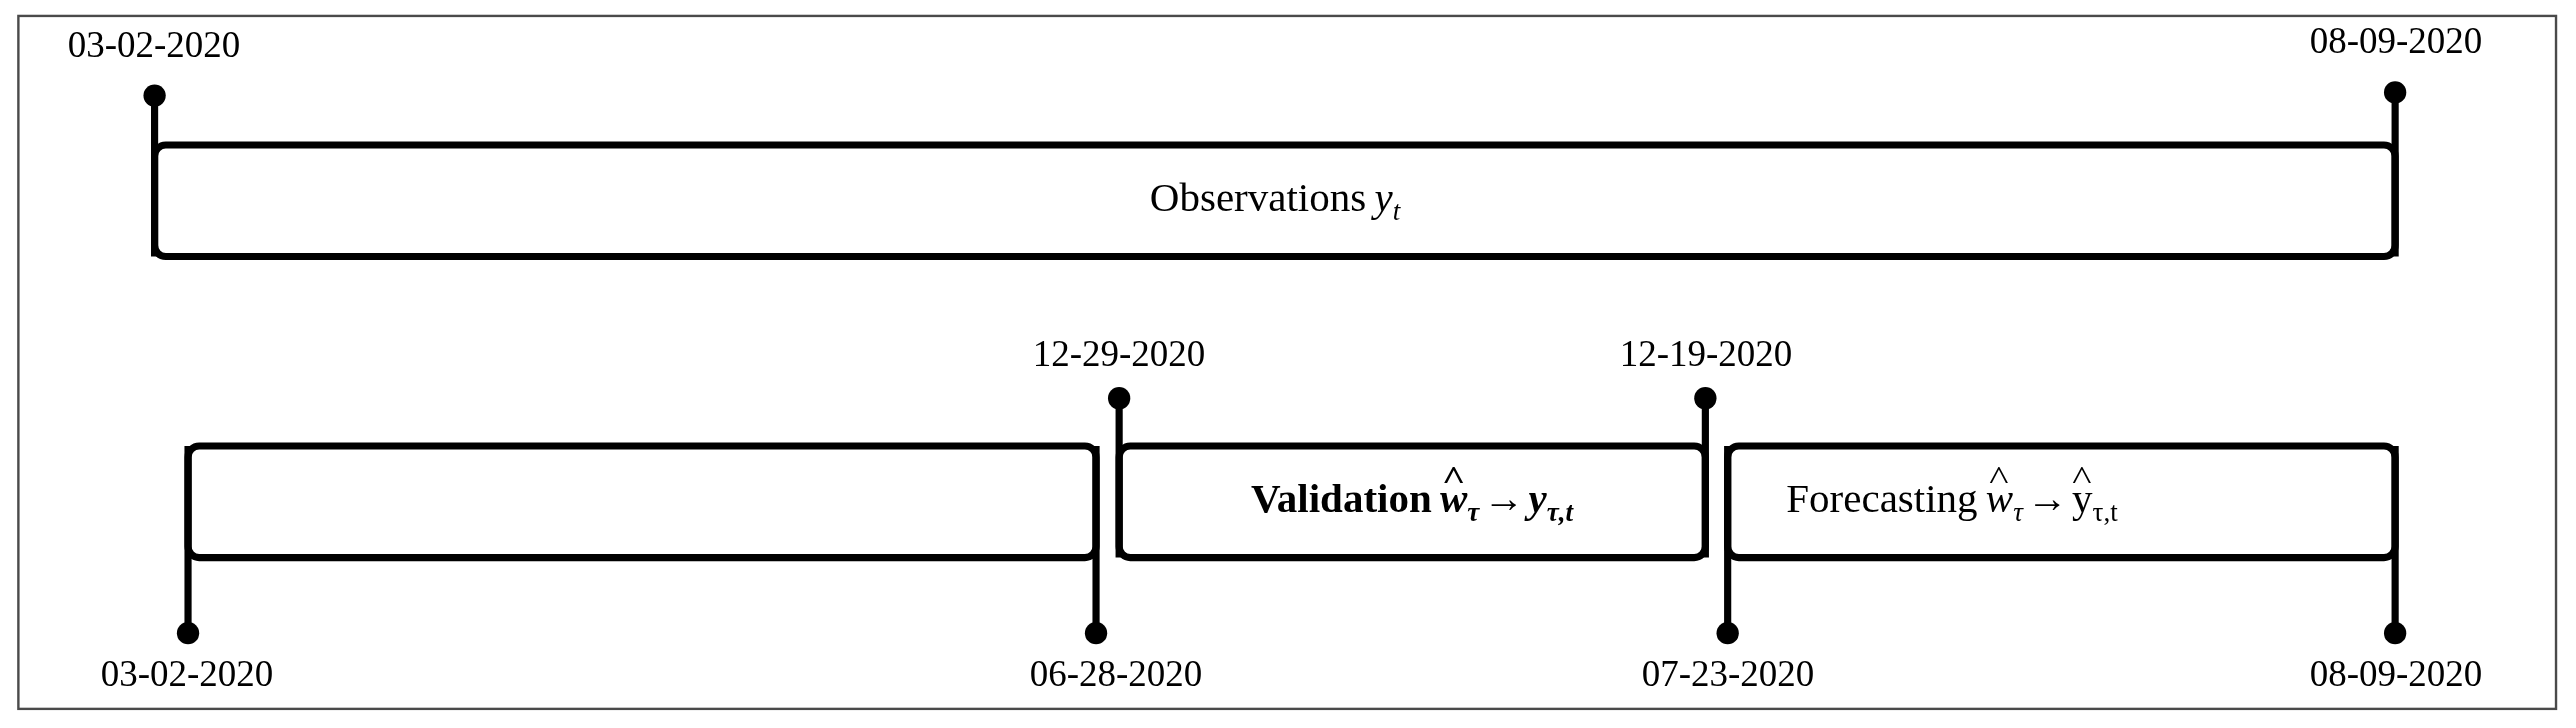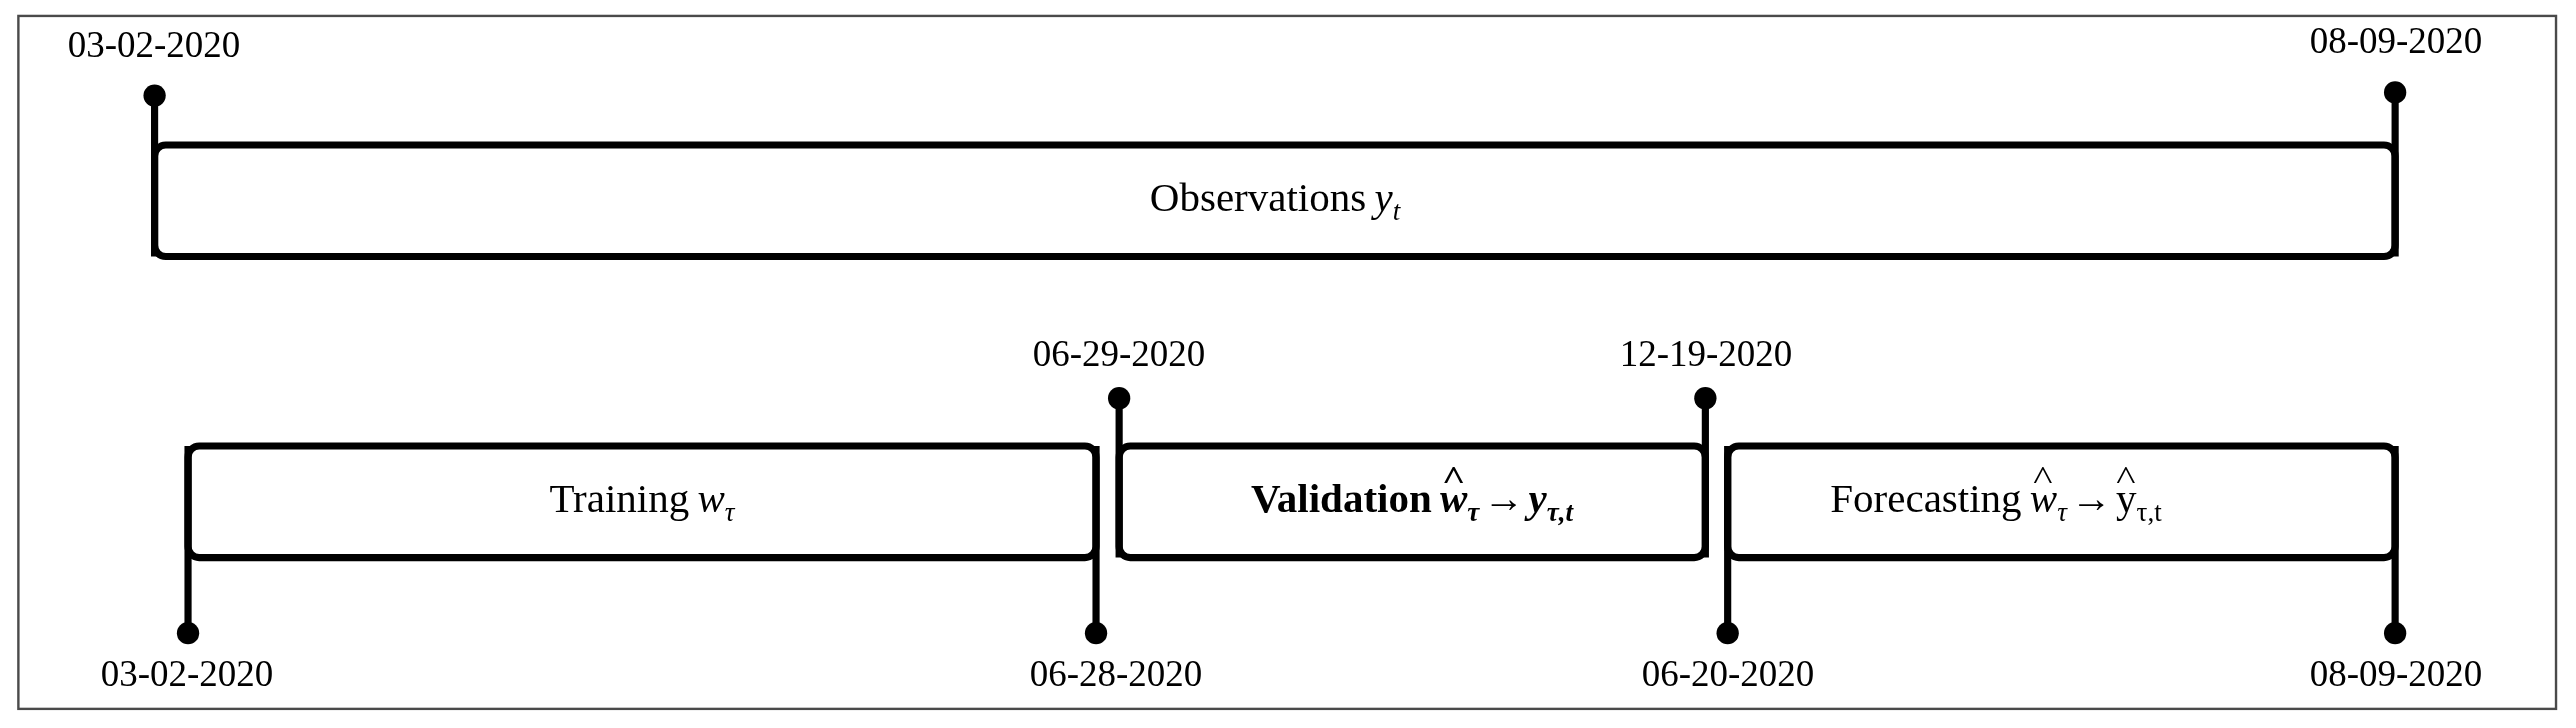--- a/index.html
+++ b/index.html
@@ -140,42 +140,39 @@
 
     <line class="tick-stem" x1="3006" y1="560" x2="3006" y2="795"></line>
     <circle class="tick-dot" cx="3006" cy="795" r="14"></circle>
 
   </svg>
 
   <div class="date-label" style="left:154px; top:25.5px;">03-02-2020</div>
 
   <div class="date-label" style="left:2396px; top:22px;">08-09-2020</div>
 
-  <div class="date-label" style="left:1119px; top:335px;">06-29-2020</div>
+  <div class="date-label" style="left:1119px; top:335px;">12-29-2020</div>
 
   <div class="date-label" style="left:1706px; top:335px;">12-19-2020</div>
 
   <div class="date-label" style="left:187px; top:655px;">03-02-2020</div>
 
   <div class="date-label" style="left:1096px; top:655px;margin-left:20px;">06-28-2020</div>
 
-  <div class="date-label" style="left:1728px; top:655px;">06-20-2020</div>
+  <div class="date-label" style="left:1728px; top:655px;">07-23-2020</div>
 
   <div class="date-label" style="left:2396px; top:655px;">08-09-2020</div>
 
   <div class="band-label" style="left:1275px; top:201px;">
     <span>Observations</span> <span class="mi">y</span><span class="sub">t</span>
   </div>
 
-  <div class="band-label" style="left:642px; top:502px;">
-    <span>Training</span> <span class="mi">w</span><span class="sub">τ</span>
-  </div>
 
   <div class="band-label" style="left:1412px; top:502px;font-weight:bold;">
     <span>Validation</span> <span class="hatwrap"><span class="hatglyph">^</span><span class="mi">w</span></span><span class="sub">τ</span><span class="arrow">→</span><span class="mi">y</span><span class="sub">τ,t</span>
   </div>
 
-  <div class="band-label" style="left:1996px; top:502px;">
+  <div class="band-label" style="left:1952px; top:502px;">
     <span>Forecasting</span> <span class="hatwrap"><span class="hatglyph">^</span><span class="mi">w</span></span><span class="sub">τ</span><span class="arrow">→</span><span class="hatwrap"><span class="hatglyph">^</span><span class="mup">y</span></span><span class="sub-up">τ,t</span>
   </div>
 
 </div>
 
 
 </body></html>

